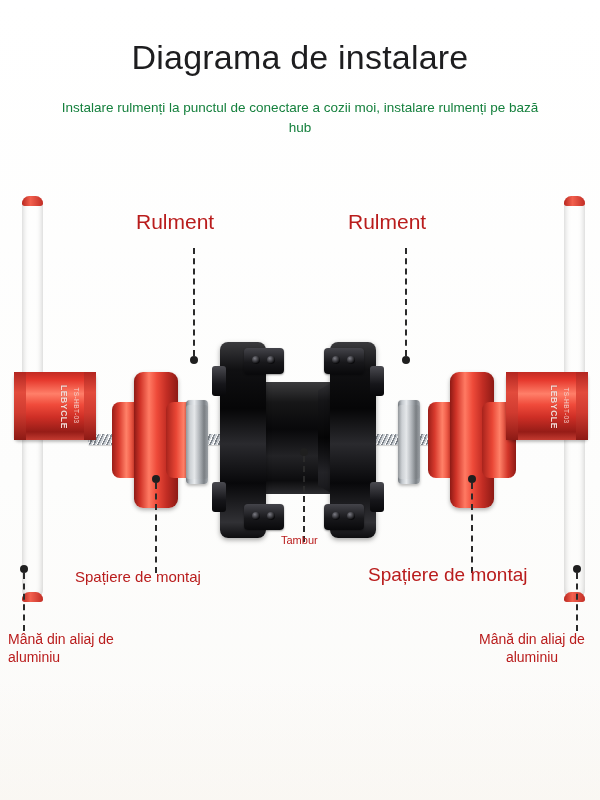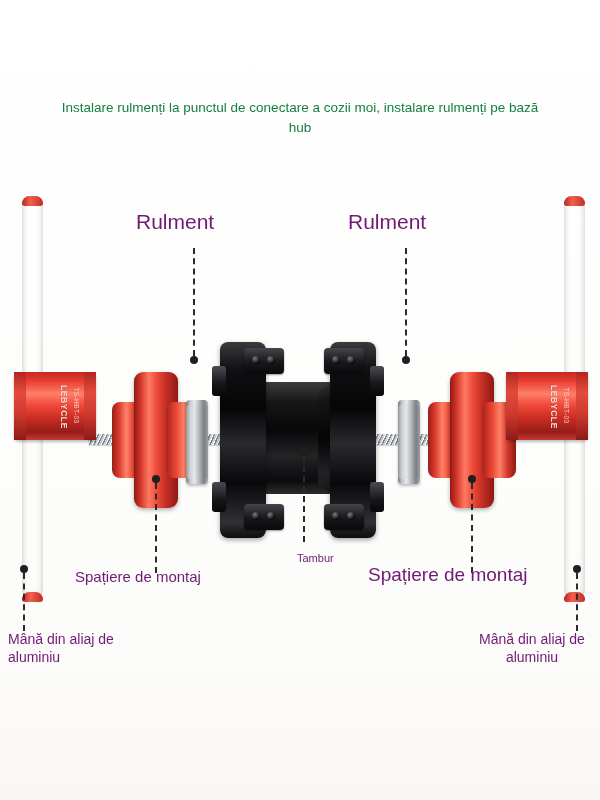--- a/index.html
+++ b/index.html
@@ -23,21 +23,21 @@
   .subtitle{
     position:absolute;top:98px;left:60px;width:480px;
     text-align:center;
     font-size:13.5px;line-height:20px;color:#15803d;font-weight:400;
   }
 
   
   .stage{position:absolute;top:190px;left:0;width:600px;height:480px;}
 
   
-  .lbl{position:absolute;color:#701a75;font-weight:400;white-space:nowrap;}
+  .lbl{position:absolute;color:#b91c1c;font-weight:400;white-space:nowrap;}
   .lbl.big{font-size:21px;}
   .lbl.mid{font-size:15px;}
   .lbl.small{font-size:11px;}
   .lbl.multi{white-space:normal;line-height:18px;font-size:14px;text-align:center;}
 
   
   .leader{position:absolute;width:0;border-left:2px dashed #2a2a2a;}
   .dot{position:absolute;width:8px;height:8px;border-radius:50%;background:#1f1f1f;}
 
   
@@ -153,20 +153,21 @@
 
   
   .tint{position:absolute;left:0;bottom:0;width:600px;height:120px;
     background:linear-gradient(180deg,rgba(250,248,245,0) 0%,rgba(249,246,241,.7) 100%);}
 </style>
 </head>
 <body>
 
 <div class="page">
 
+  <div class="title">Diagrama de instalare</div>
   <div class="subtitle">Instalare rulmenți la punctul de conectare a cozii moi, instalare rulmenți pe bază hub</div>
 
   <div class="stage">
 
     <div class="rod" style="left:88px;width:62px;"></div>
     <div class="rod" style="left:160px;width:70px;"></div>
     <div class="rod" style="left:372px;width:74px;"></div>
     <div class="rod" style="left:452px;width:62px;"></div>
 
     <div class="handle" style="left:8px;">
@@ -260,21 +261,21 @@
 
     <div class="dot" style="left:573px;top:375px;"></div>
     <div class="leader" style="left:576px;top:383px;height:58px;"></div>
 
     <div class="lbl big" style="left:136px;top:20px;">Rulment</div>
     <div class="lbl big" style="left:348px;top:20px;">Rulment</div>
 
     <div class="lbl mid" style="left:75px;top:378px;">Spațiere de montaj</div>
     <div class="lbl" style="left:368px;top:374px;font-size:19px;">Spațiere de montaj</div>
 
-    <div class="lbl small" style="left:281px;top:362px;margin-left:16px;">Tambur</div>
+    <div class="lbl small" style="left:281px;top:344px;">Tambur</div>
 
     <div class="lbl multi" style="left:8px;top:440px;width:120px;text-align:left;">Mână din aliaj de aluminiu</div>
     <div class="lbl multi" style="left:472px;top:440px;width:120px;text-align:center;">Mână din aliaj de aluminiu</div>
 
   </div>
 
   <div class="tint"></div>
 </div>
 
 </body></html>

